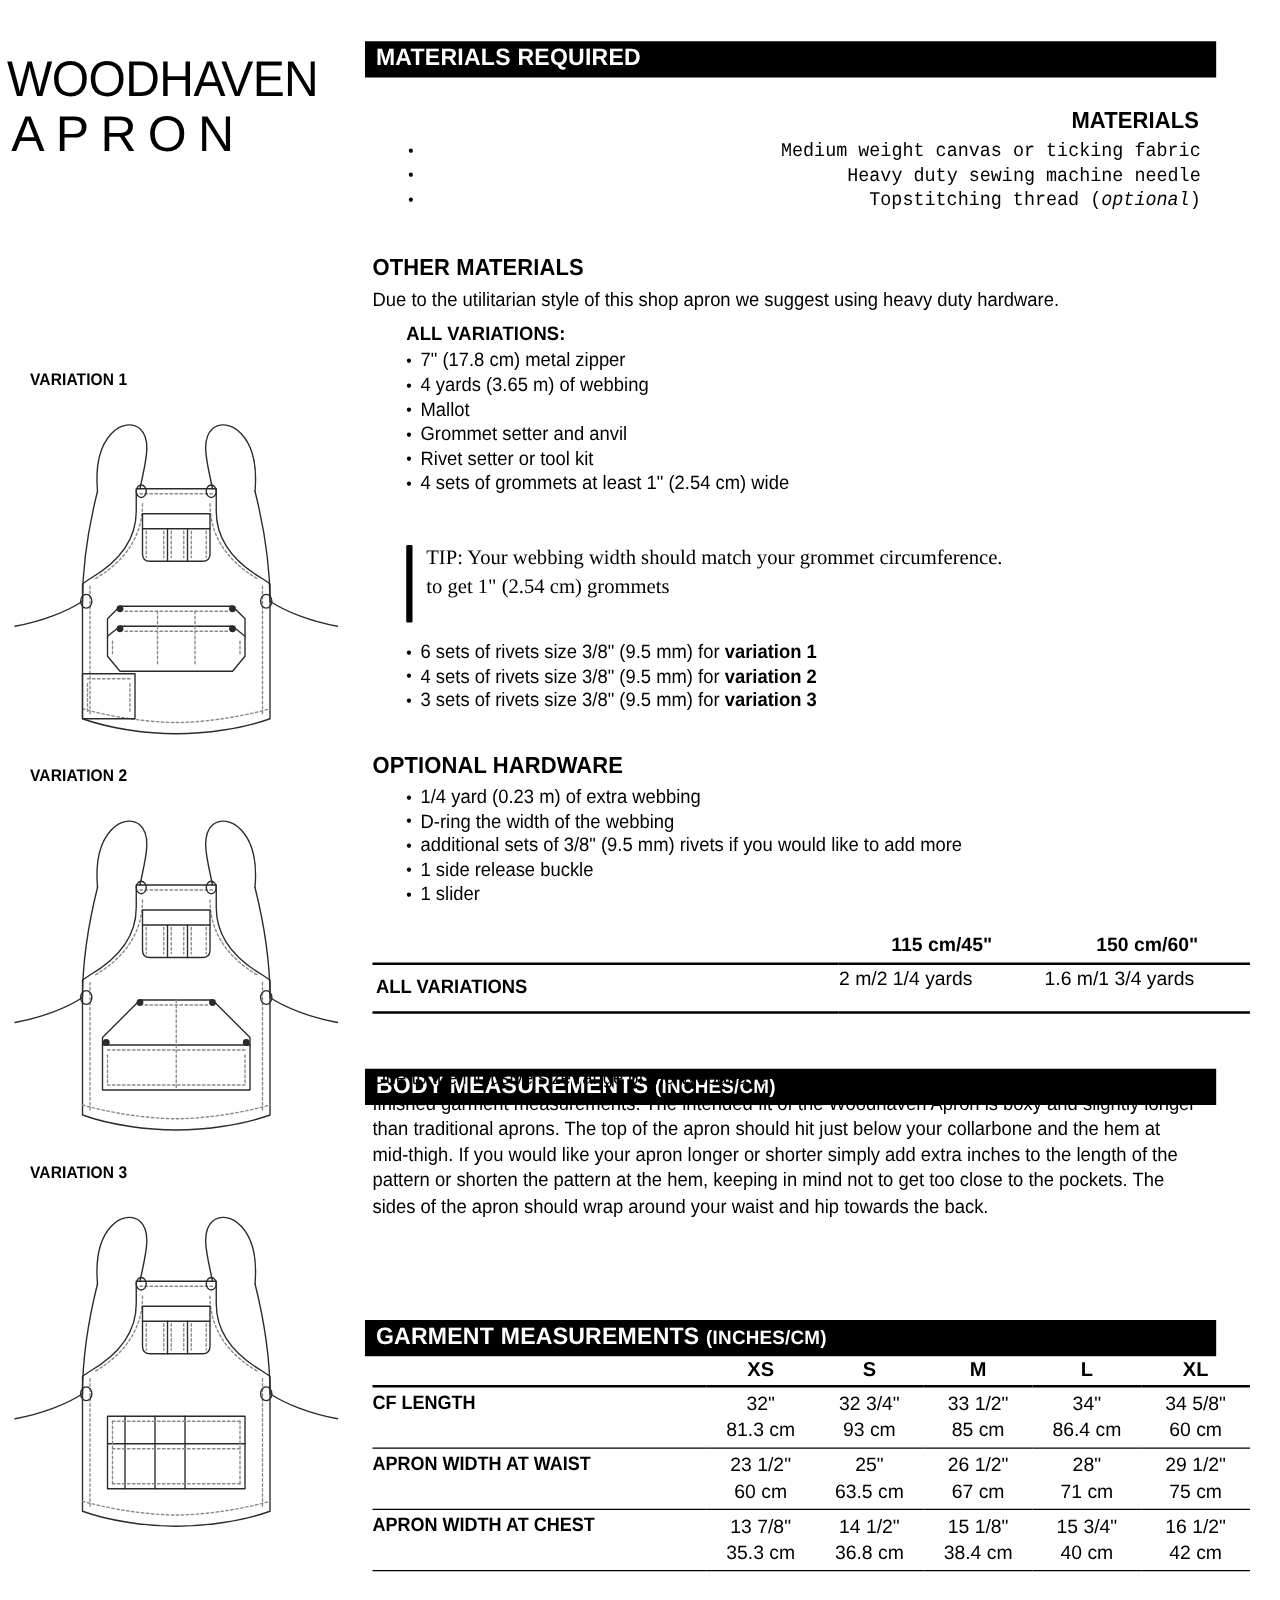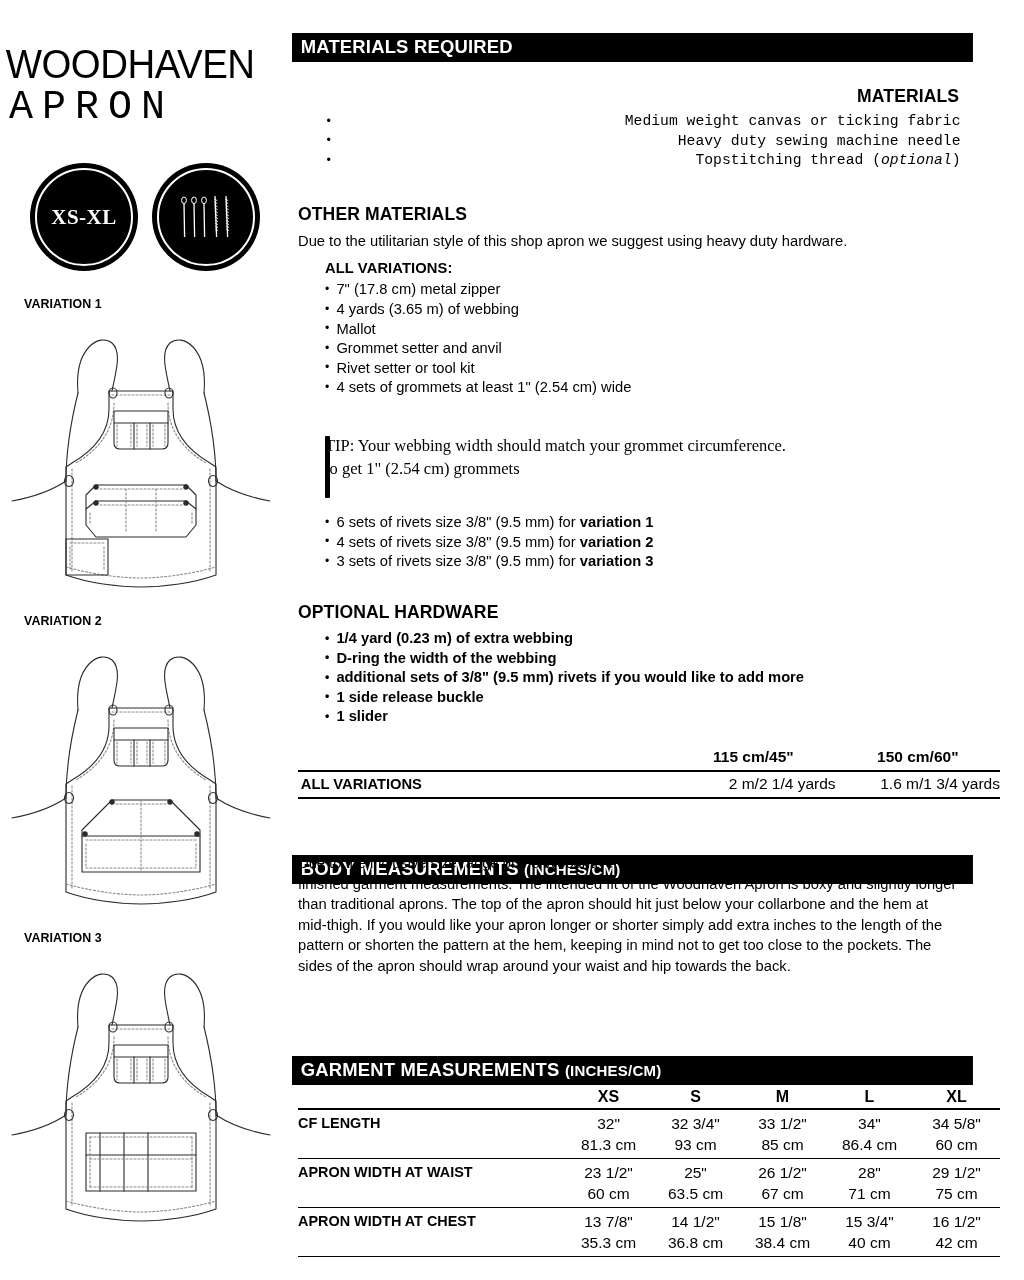--- a/index.html
+++ b/index.html
@@ -45,21 +45,20 @@
     transform: scaleX(0.96);
     white-space: nowrap;
   }
   .brand-line2 {
     font-size: 40px;
     font-weight: 400;
     letter-spacing: 9px;
     line-height: 44px;
     padding-left: 9px;
     white-space: nowrap;
-    font-family: Liberation Mono, monospace;
   }
 
   .badges {
     position: absolute;
     left: 28px;
     top: 163px;
     width: 234px;
     height: 112px;
   }
   .badge {
@@ -175,20 +174,21 @@
   .sub-head {
     font-size: 15.5px;
     font-weight: bold;
     letter-spacing: 0.1px;
     transform: scaleX(0.95);
     transform-origin: left center;
   }
 
   .tip-box {
     position: relative;
+    padding-left: 16px;
   }
   .tip-bar {
     position: absolute;
     left: 0;
     top: 2px;
     width: 5px;
     height: 62px;
     background: #000000;
     border-radius: 1px;
   }
@@ -224,23 +224,23 @@
     transform: scaleX(0.95);
     transform-origin: left center;
   }
   .fab-table tr.ruled-top td, .fab-table tr.ruled-top th {
     border-top: 2.5px solid #000;
   }
   .fab-table tr.ruled-bot td {
     border-bottom: 2.5px solid #000;
   }
   .fab-table td.val {
-    text-align: right;
-    white-space: nowrap;
-    padding: 3px 0 4px 0;
+    text-align: left;
+    white-space: nowrap;
+    padding: 3px 0 16px 0;
   }
 
   
   .gm-table {
     width: 702px;
     border-collapse: collapse;
   }
   .gm-table td, .gm-table th {
     padding: 0;
   }
@@ -280,43 +280,20 @@
 
 <div class="page">
 
   <div class="left-col">
 
     <div class="brand">
       <div class="brand-line1">WOODHAVEN</div>
       <div class="brand-line2">APRON</div>
     </div>
 
-    <div class="badges">
-      <div class="badge b1">
-        <div class="badge-ring"></div>
-        <div class="badge-text">XS-XL</div>
-      </div>
-      <div class="badge b2">
-        <div class="badge-ring"></div>
-        <svg class="needles-svg" width="72" height="72" viewBox="0 0 72 72">
-          <g stroke="#ffffff" fill="none">
-            <path d="M14 16 q2.4 0 2.4 3.3 0 3.3 -2.4 3.3 -2.4 0 -2.4 -3.3 0 -3.3 2.4 -3.3z" stroke-width="1"></path>
-            <path d="M14 22.6 L14.6 56" stroke-width="1.3"></path>
-            <path d="M24 16 q2.4 0 2.4 3.3 0 3.3 -2.4 3.3 -2.4 0 -2.4 -3.3 0 -3.3 2.4 -3.3z" stroke-width="1"></path>
-            <path d="M24 22.6 L24.6 56" stroke-width="1.3"></path>
-            <path d="M34 16 q2.4 0 2.4 3.3 0 3.3 -2.4 3.3 -2.4 0 -2.4 -3.3 0 -3.3 2.4 -3.3z" stroke-width="1"></path>
-            <path d="M34 22.6 L34.6 56" stroke-width="1.3"></path>
-            <path d="M45 15 L46.6 56" stroke-width="1.3"></path>
-            <path d="M44.2 18 l3 1.6 M44.3 21 l3 1.6 M44.4 24 l3 1.6 M44.5 27 l3 1.6 M44.6 30 l3 1.6 M44.7 33 l3 1.6 M44.8 36 l3 1.6 M44.9 39 l3 1.6 M45.0 42 l3 1.6 M45.1 45 l3 1.6 M45.2 48 l3 1.6" stroke-width="0.9"></path>
-            <path d="M56 15 L57.6 56" stroke-width="1.3"></path>
-            <path d="M55.2 18 l3 1.6 M55.3 21 l3 1.6 M55.4 24 l3 1.6 M55.5 27 l3 1.6 M55.6 30 l3 1.6 M55.7 33 l3 1.6 M55.8 36 l3 1.6 M55.9 39 l3 1.6 M56.0 42 l3 1.6 M56.1 45 l3 1.6 M56.2 48 l3 1.6" stroke-width="0.9"></path>
-          </g>
-        </svg>
-      </div>
-    </div>
 
     <div class="var-label" style="top:296px;">VARIATION 1</div>
     <div class="var-fig" style="top:313px;">
       <svg class="apron-draw" width="278" height="285" viewBox="0 0 278 285">
         <g fill="none" stroke="#2b2b2b" stroke-width="1.1" stroke-linejoin="round" stroke-linecap="round">
 
           <path d="M74 80 C70 34 96 20 108 30 C118 39 112 58 108 78"></path>
           <path d="M166 78 C162 58 156 39 166 30 C178 20 204 34 200 80"></path>
           <path d="M74 80 C66 112 62 140 62 168 C50 176 30 184 8 188"></path>
           <path d="M200 80 C208 112 212 140 212 168 C224 176 244 184 266 188"></path>
@@ -487,21 +464,21 @@
     <div style="position:absolute; left:33px; top:512px; width:669px;">
       <ul class="blist">
         <li><span>6 sets of rivets size 3/8" (9.5 mm) for </span><b>variation 1</b></li>
         <li><span>4 sets of rivets size 3/8" (9.5 mm) for </span><b>variation 2</b></li>
         <li><span>3 sets of rivets size 3/8" (9.5 mm) for </span><b>variation 3</b></li>
       </ul>
     </div>
 
     <div style="position:absolute; left:6px; top:601px; width:696px;">
       <h3 class="sec">OPTIONAL HARDWARE</h3>
-      <ul class="blist" style="margin-top:5px; margin-left:27px;font-weight:bold;">
+      <ul class="blist" style="margin-top:5px; margin-left:27px;">
         <li>1/4 yard (0.23 m) of extra webbing</li>
         <li>D-ring the width of the webbing</li>
         <li>additional sets of 3/8" (9.5 mm) rivets if you would like to add more</li>
         <li>1 side release buckle</li>
         <li>1 slider</li>
       </ul>
     </div>
 
     <div style="position:absolute; left:6px; top:748px; width:696px;">
       <table class="fab-table">

